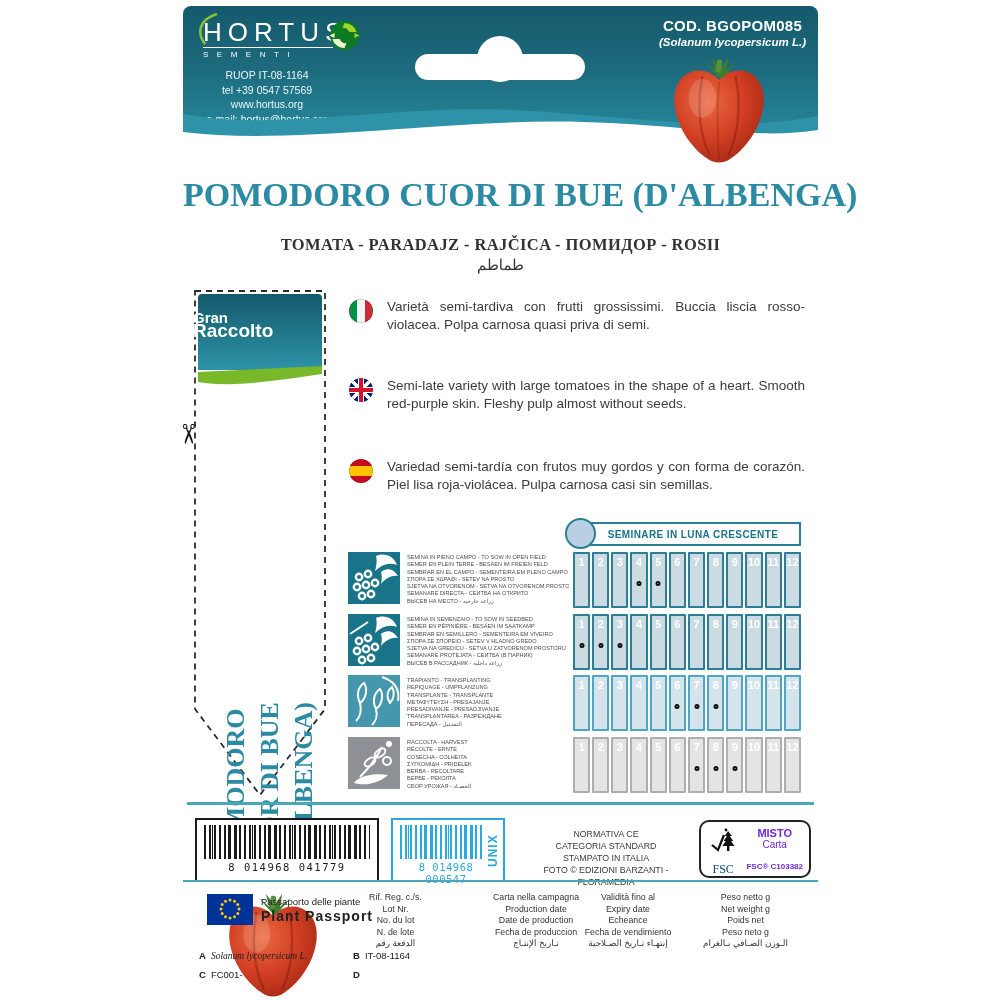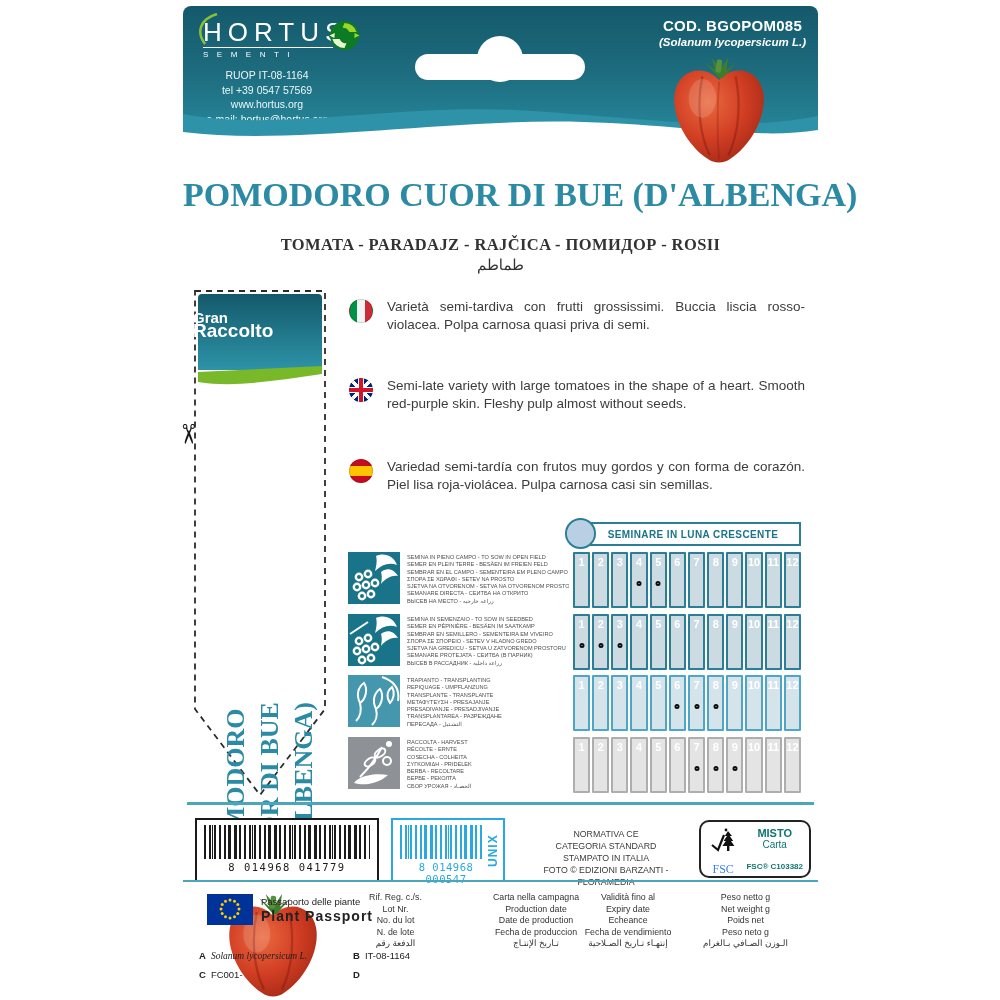--- a/index.html
+++ b/index.html
@@ -90,22 +90,22 @@
   .bc-black .stripes{--sc:#1a1a1a;}
   .bc-black .bc-digits{color:#1a1a1a;}
   .bc-blue .stripes{--sc:#2aa9e0;width:82px;}
   .bc-blue .bc-digits{color:#2aa9e0;width:92px;letter-spacing:.5px;}
   .unix{position:absolute;right:3px;top:5px;height:52px;writing-mode:vertical-rl;transform:rotate(180deg);
     font-size:12px;font-weight:bold;color:#2aa9e0;letter-spacing:1px;text-align:center;}
   .legal{position:absolute;left:332px;top:822px;width:182px;text-align:center;font-size:8.8px;line-height:12px;color:#3a3a3a;}
   .fsc-box{position:absolute;left:516px;top:814px;width:112px;height:58px;border:2px solid #222;border-radius:10px;
     display:flex;padding:5px 6px;gap:7px;}
   .fsc-left{width:34px;text-align:center;}
-  .fsc-label{font-family:"Liberation Serif", serif;font-size:12px;margin-top:3px;color:#3b82f6;}
-  .fsc-right{flex:1;text-align:center;color:#0f766e;}
+  .fsc-label{font-family:"Liberation Serif", serif;font-size:12px;margin-top:3px;color:#0c4a6e;}
+  .fsc-right{flex:1;text-align:center;color:#6d28d9;}
   .fsc-mix{font-size:11px;font-weight:bold;}
   .fsc-paper{font-size:10px;}
   .fsc-cert{font-size:8px;font-weight:bold;margin-top:12px;white-space:nowrap;}
 
   
   .euflag{position:absolute;left:24px;top:888px;width:46px;height:31px;}
   .pp-title{position:absolute;left:78px;top:890px;color:#222;}
   .pp-it{font-size:9.5px;}
   .pp-en{font-size:14px;font-weight:bold;letter-spacing:1px;margin-top:1px;}
   .bcol{position:absolute;top:886px;text-align:center;font-size:8.8px;line-height:11.5px;color:#333;}

